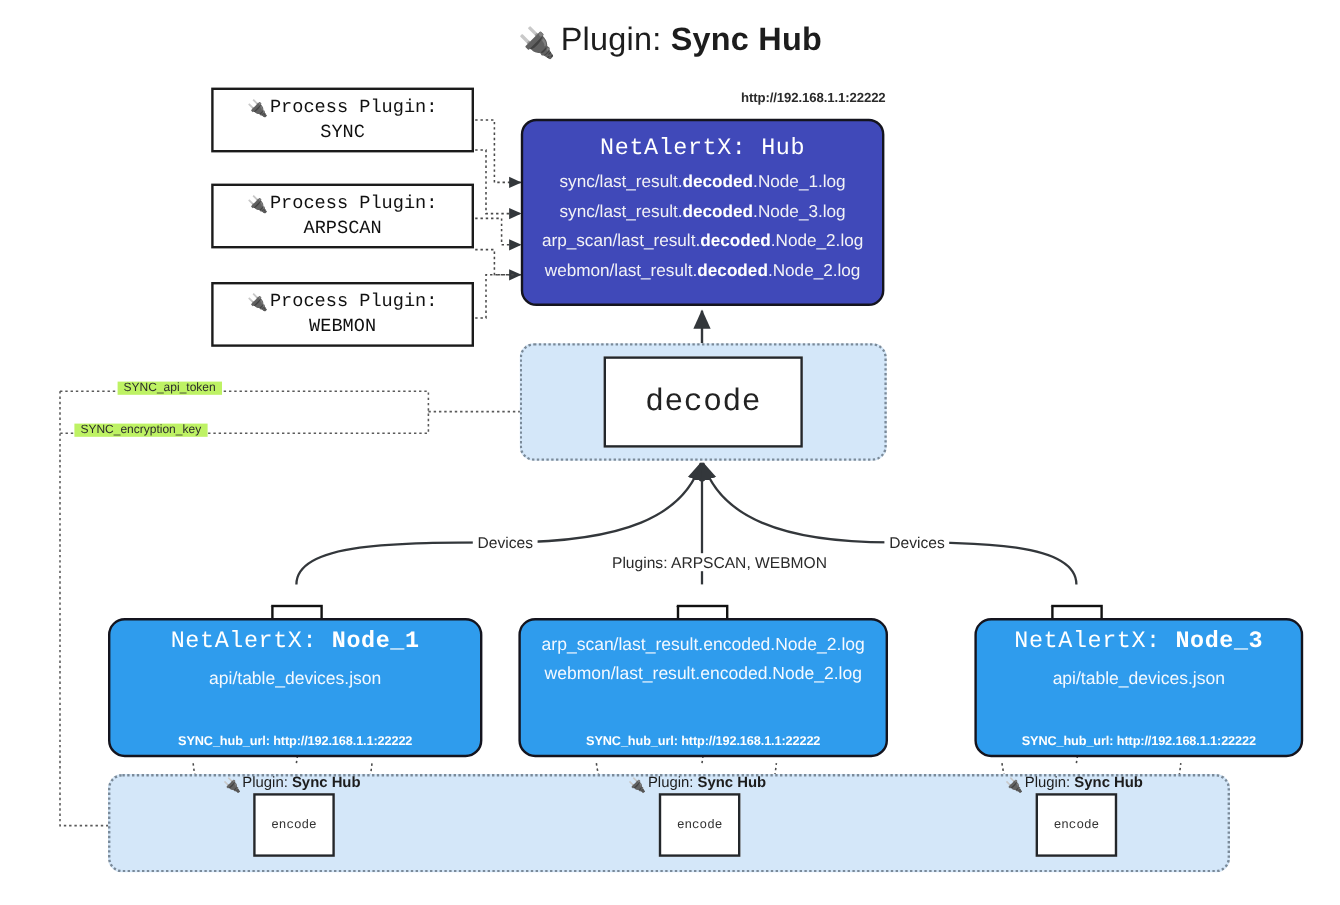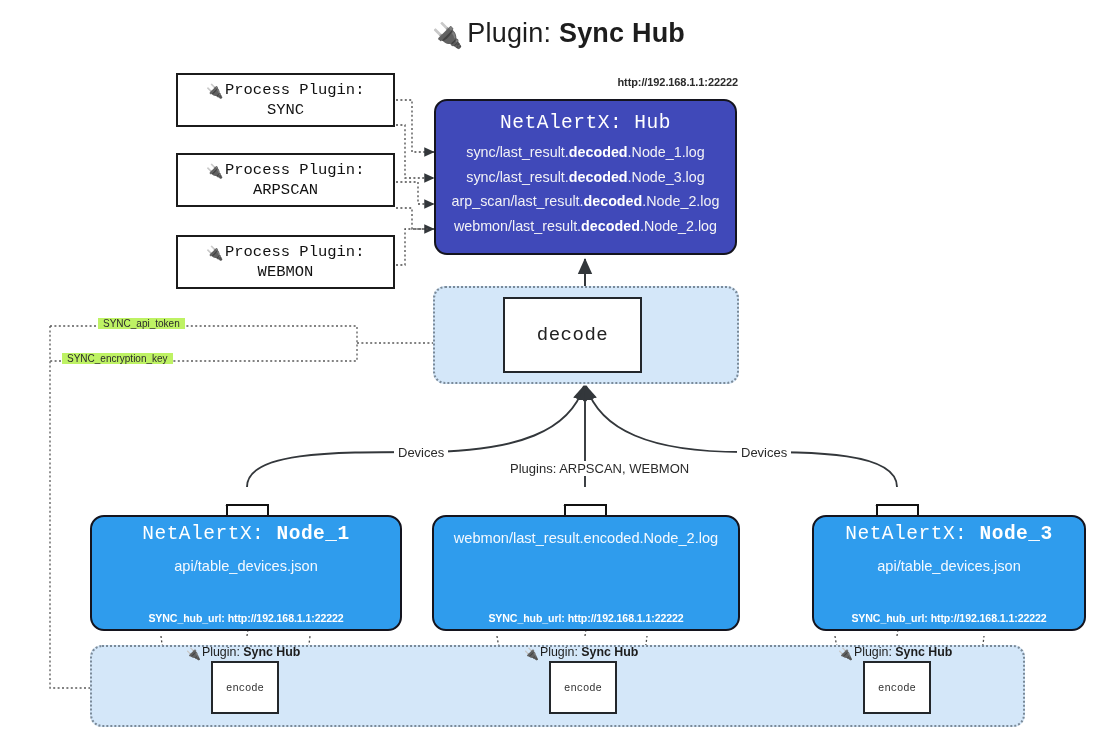--- a/index.html
+++ b/index.html
@@ -50,24 +50,24 @@
   .hub .row b{font-weight:bold;color:#ffffff;}
   .hub .rows{margin-top:6px;display:flex;flex-direction:column;align-items:center;}
 
   
   .decode-wrap{
     position:absolute;left:433px;top:286px;width:306px;height:98px;
     background:#d4e7f9;border:2px dotted #7a8a99;border-radius:12px;
     box-sizing:border-box;
   }
   .decode-box{
-    position:absolute;left:503px;top:297px;width:139px;height:76px;
+    position:absolute;left:503px;top:297px;width:166px;height:76px;
     background:#ffffff;border:2px solid #23272b;box-sizing:border-box;
     display:flex;align-items:center;justify-content:center;
-    font-size:19px;color:#222;letter-spacing:.5px;
+    font-size:26px;color:#222;letter-spacing:.5px;
   }
 
   
   .node{
     position:absolute;height:116px;
     background:#2f9ced;border:2px solid #14141e;border-radius:14px;
     box-sizing:border-box;color:#ffffff;
     display:flex;flex-direction:column;align-items:center;
   }
   .node .node-title{font-size:19.5px;letter-spacing:.5px;margin-top:6px;}
@@ -228,20 +228,21 @@
     <span>NetAlertX: </span><b>Node_1</b>
   </div>
   <div class="node-lines">
     <div class="node-line">api/table_devices.json</div>
   </div>
   <div class="node-url">SYNC_hub_url: http://192.168.1.1:22222</div>
 </div>
 
 <div class="node node-2">
   <div class="node-lines">
+    <div class="node-line">arp_scan/last_result.encoded.Node_2.log</div>
     <div class="node-line">webmon/last_result.encoded.Node_2.log</div>
   </div>
   <div class="node-url">SYNC_hub_url: http://192.168.1.1:22222</div>
 </div>
 
 <div class="node node-3">
   <div class="node-title mono">
     <span>NetAlertX: </span><b>Node_3</b>
   </div>
   <div class="node-lines">

